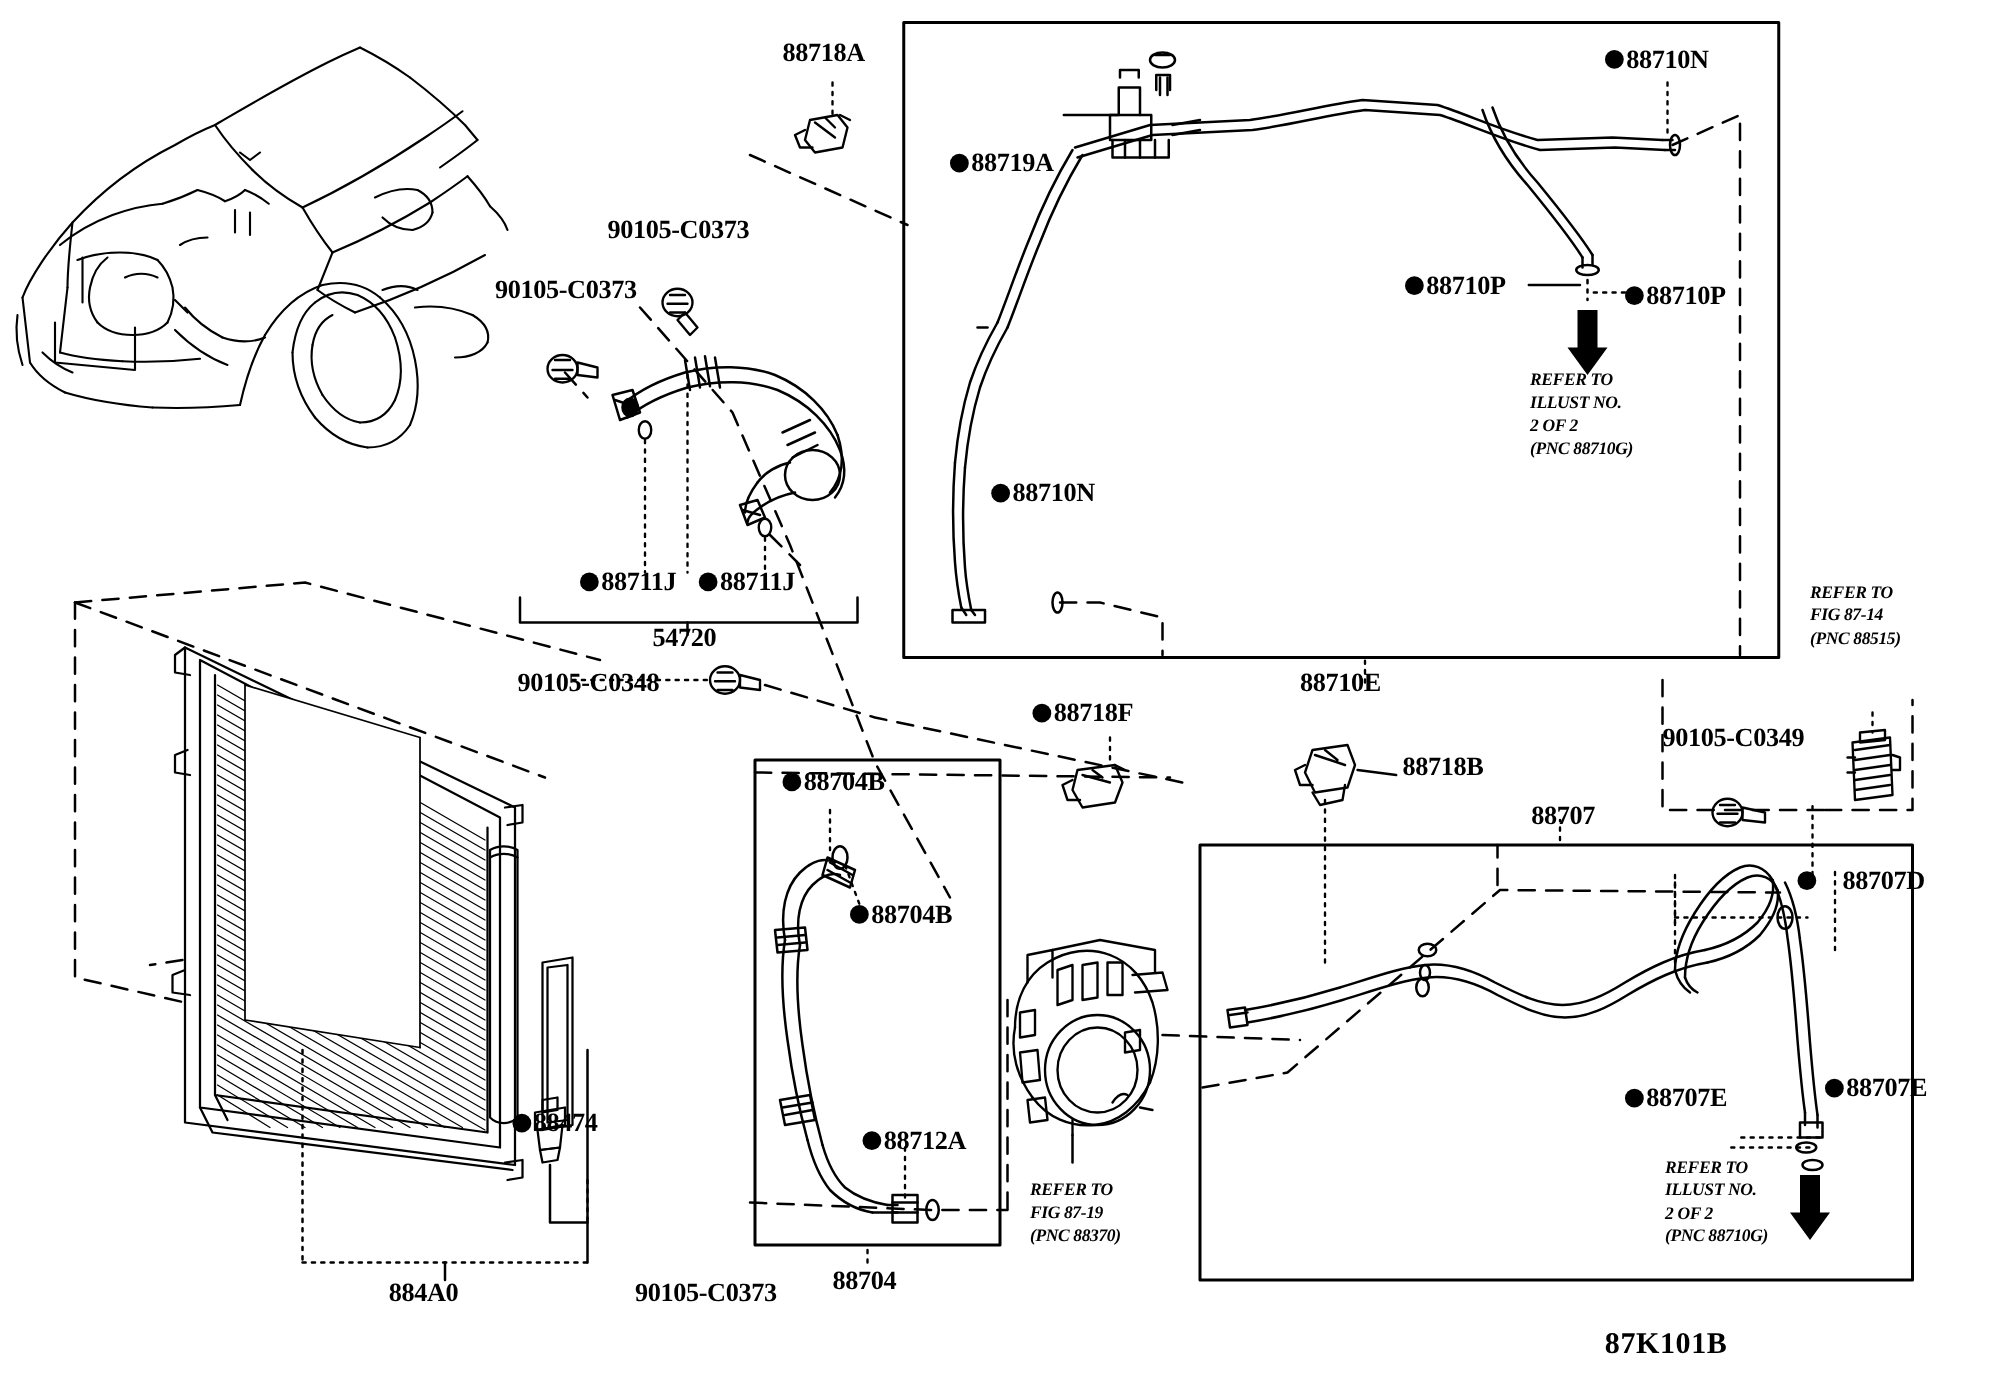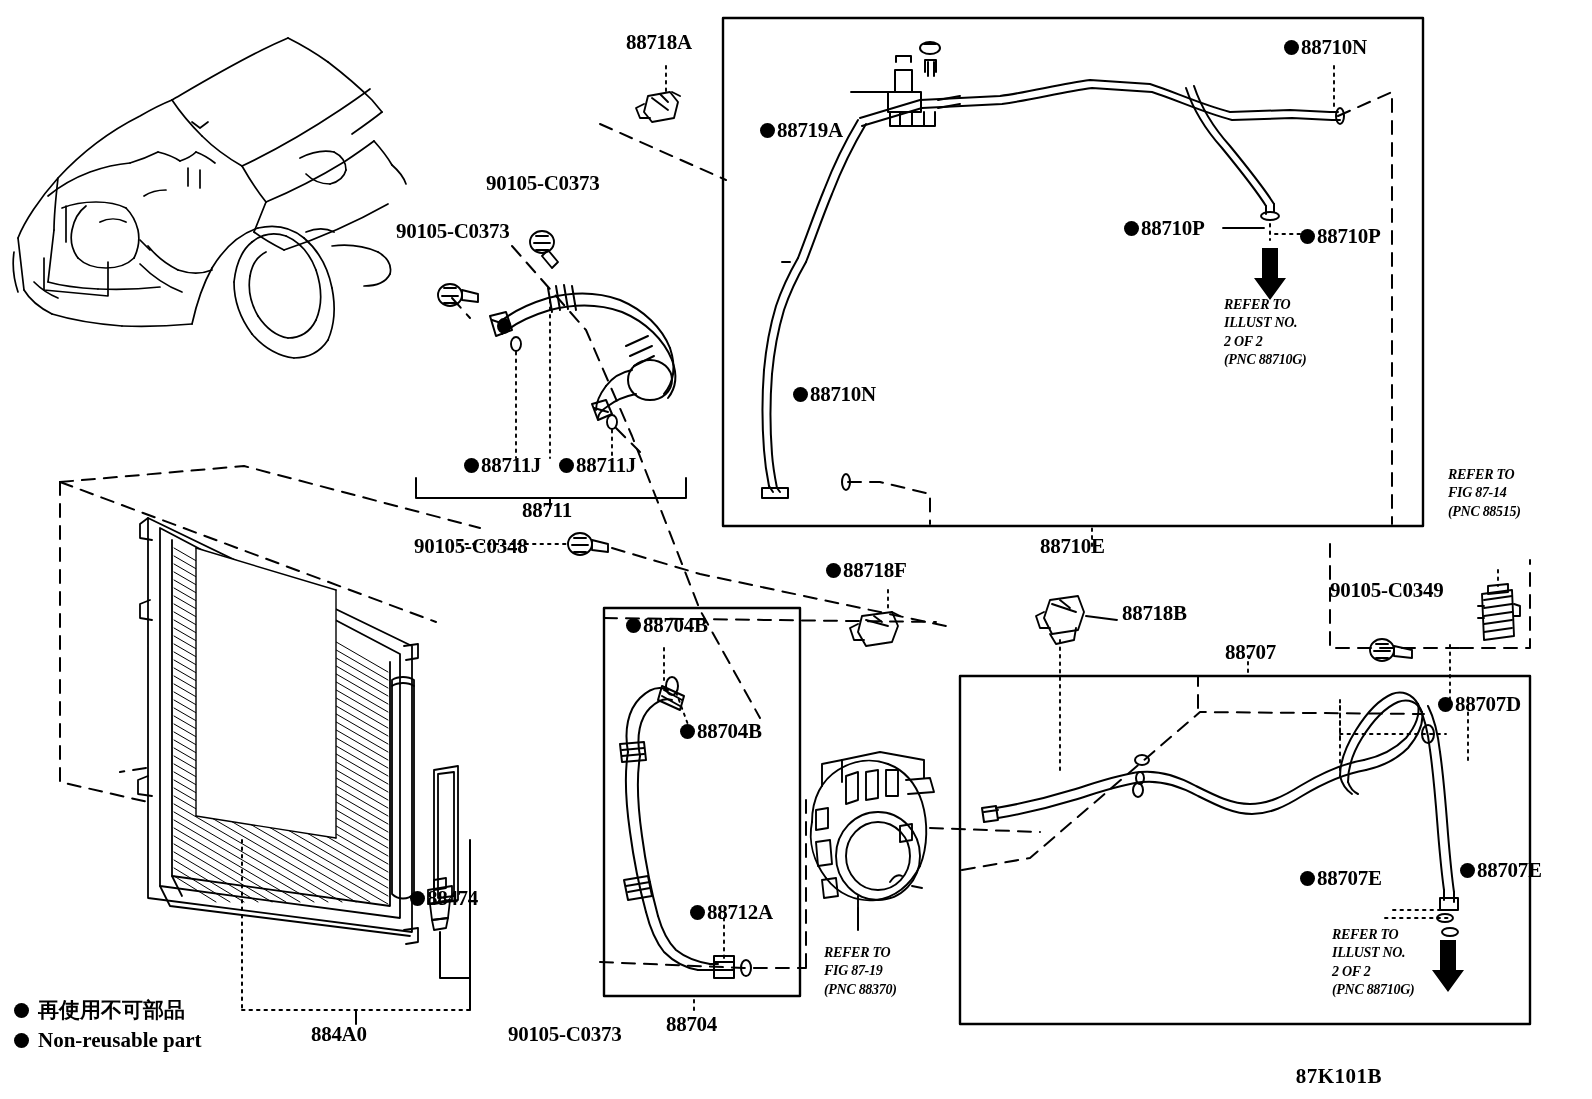--- a/index.html
+++ b/index.html
@@ -26,21 +26,21 @@
     display:inline-block;
     width:15px;height:15px;border-radius:50%;
     background:#000;margin-right:2px;flex:0 0 auto;
   }
   .multi{line-height:1.32;}
   .legend{position:absolute;left:14px;top:996px;}
   .legend .row{display:flex;align-items:center;margin-bottom:4px;}
   .legend .row .dot{width:15px;height:15px;margin-right:9px;}
   .legend .txt{font-size:21px;font-weight:bold;font-family:"Liberation Serif",serif;}
   .legend .jp{font-size:21px;font-weight:bold;font-family:"DejaVu Sans",sans-serif;}
-  .figcode{position:absolute;right:14px;bottom:10px;font-size:21px;font-weight:bold;letter-spacing:0.5px;}
+  .figcode{position:absolute;right:14px;bottom:10px;font-size:24px;font-weight:bold;letter-spacing:0.5px;}
 </style>
 </head>
 <body>
 
 <div id="stage">
 
   <svg class="layer" viewBox="0 0 1592 1099">
     <g fill="none" stroke="#000" stroke-width="1.9" stroke-linejoin="round" stroke-linecap="round">
 
       <g stroke-width="1.7">
@@ -516,21 +516,21 @@
     <span class="dot"></span>
     <span>88711J</span>
   </div>
 
   <div class="lbl blk" style="left:559px;top:453px;">
     <span class="dot"></span>
     <span>88711J</span>
   </div>
 
   <div class="lbl" style="left:522px;top:498px;">
-    <span>88711</span>
+    <span>54720</span>
   </div>
 
   <div class="lbl" style="left:414px;top:534px;">
     <span>90105-C0348</span>
   </div>
 
   <div class="lbl blk" style="left:793px;top:382px;">
     <span class="dot"></span>
     <span>88710N</span>
   </div>
@@ -555,21 +555,21 @@
   </div>
 
   <div class="lbl" style="left:1122px;top:601px;">
     <span>88718B</span>
   </div>
 
   <div class="lbl" style="left:1225px;top:640px;">
     <span>88707</span>
   </div>
 
-  <div class="lbl blk" style="left:1438px;top:692px;">
+  <div class="lbl blk" style="left:1438px;top:692px;gap:19px;">
     <span class="dot"></span>
     <span>88707D</span>
   </div>
 
   <div class="lbl blk" style="left:1460px;top:858px;">
     <span class="dot"></span>
     <span>88707E</span>
   </div>
 
   <div class="lbl blk" style="left:1300px;top:866px;">
@@ -615,26 +615,16 @@
 
   <div class="lbl blk" style="left:410px;top:886px;">
     <span class="dot"></span>
     <span>88474</span>
   </div>
 
   <div class="lbl" style="left:311px;top:1022px;">
     <span>884A0</span>
   </div>
 
-  <div class="legend">
-    <div class="row">
-      <span class="dot"></span>
-      <span class="jp">再使用不可部品</span>
-    </div>
-    <div class="row">
-      <span class="dot"></span>
-      <span class="txt">Non-reusable part</span>
-    </div>
-  </div>
 
   <div class="figcode">87K101B</div>
 
 </div>
 
 </body></html>

